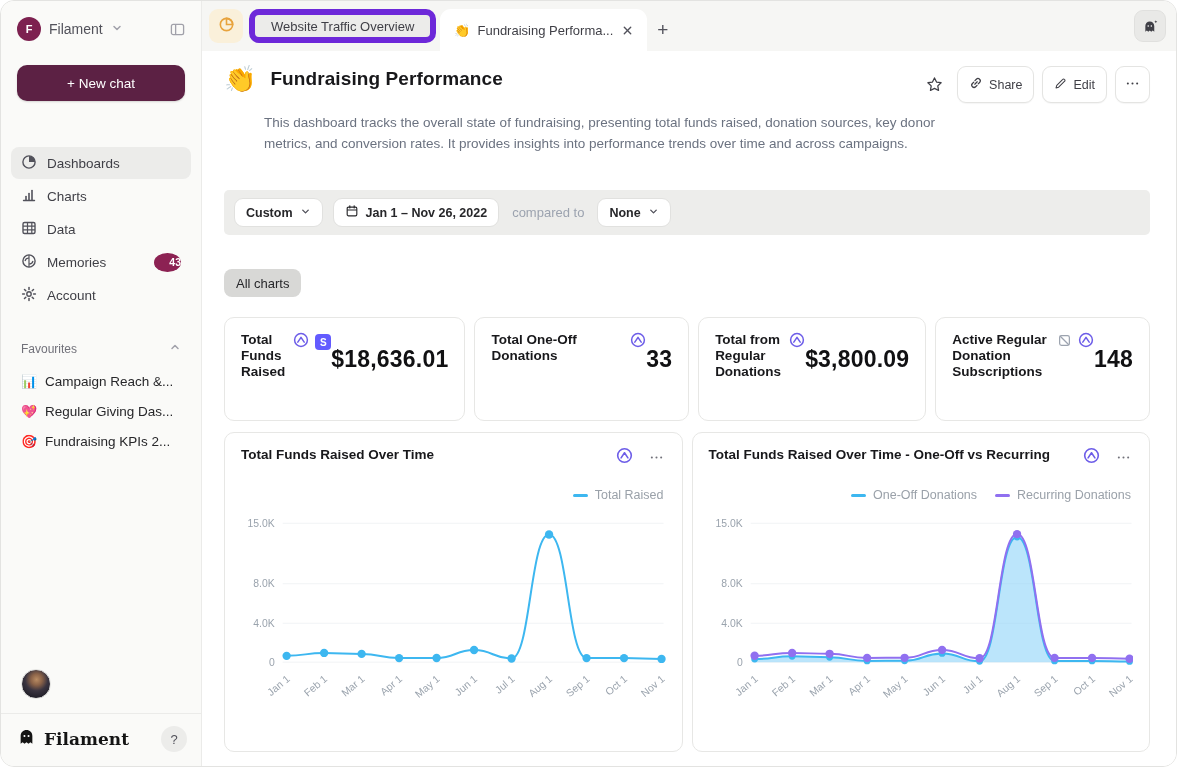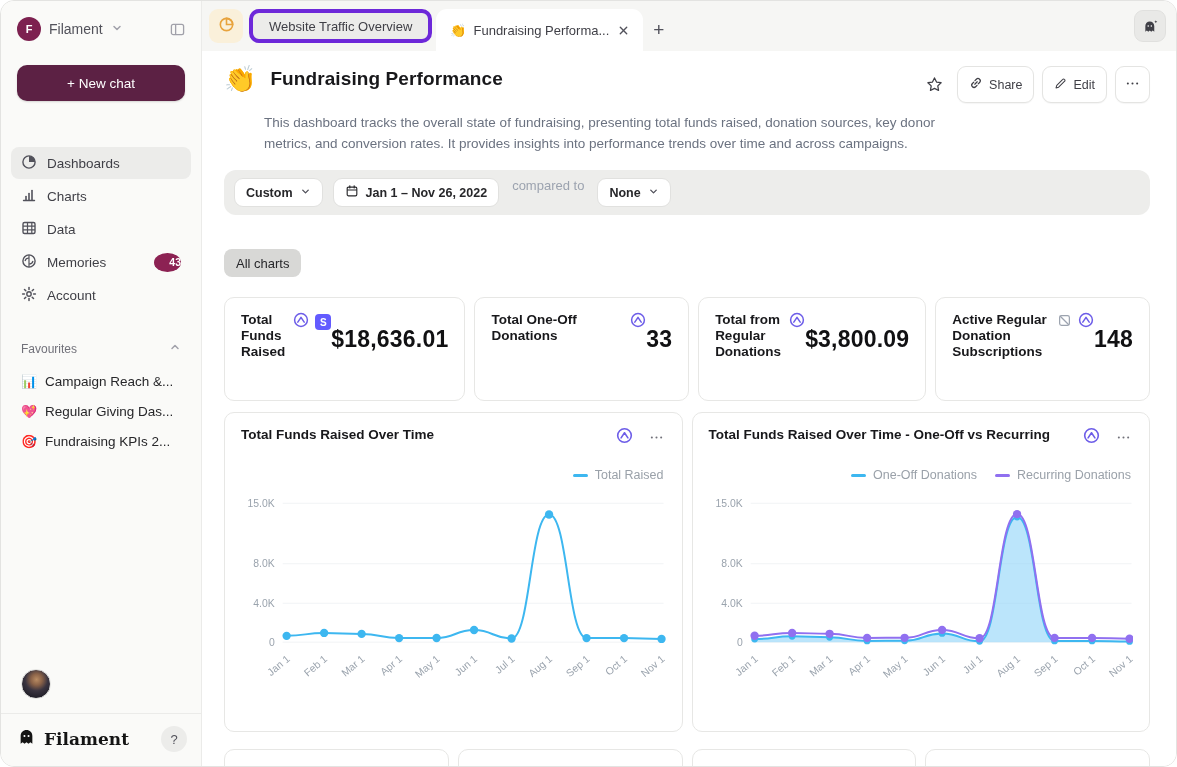--- a/index.html
+++ b/index.html
@@ -31,41 +31,41 @@
   .side-divider { height:1px; background:#ebebe9; margin:0 0 0 0; }
   .side-footer { display:flex; align-items:center; gap:8px; padding:12px 14px 14px 16px; }
   .brand-word { font-family:"DejaVu Serif","Liberation Serif",serif; font-weight:700; font-size:17px; color:#141414; flex:1; }
   .help-btn { width:26px; height:26px; border-radius:50%; border:none; background:#ececea; color:#52525b; font-size:13px; cursor:pointer; font-family:inherit; }
 
   
   .main { flex:1; display:flex; flex-direction:column; min-width:0; }
   .tabstrip { height:50px; background:#f6f6f4; display:flex; align-items:flex-end; padding:0 10px 0 7px; flex-shrink:0; }
   .strip-home { width:34px; height:34px; border-radius:9px; background:#faf0da; border:none; margin:0 6px 8px 0; cursor:pointer; display:flex; align-items:center; justify-content:center; }
   .tab { display:flex; align-items:center; gap:7px; font-size:13px; color:#3f3f46; cursor:pointer; }
-  .tab.inactive { background:#ececea; border:4px solid #6d28d9; border-radius:10px; height:34px; padding:0 16px; margin:0 4px 8px 0; }
+  .tab.inactive { background:#ececea; border:6px solid #6d28d9; border-radius:10px; height:34px; padding:0 16px; margin:0 4px 8px 0; }
   .tab.active { background:#fff; border-radius:11px 11px 0 0; height:42px; padding:0 12px 0 14px; font-weight:400; }
   .tab-close { background:none; border:none; cursor:pointer; display:flex; padding:2px; }
   .new-tab { background:none; border:none; font-size:19px; color:#52525b; cursor:pointer; margin:0 0 12px 10px; line-height:1; }
   .strip-spacer { flex:1; }
   .ghost-btn { width:32px; height:32px; border-radius:9px; background:#e9e9e7; border:1px solid #e0e0de; margin-bottom:9px; cursor:pointer; display:flex; align-items:center; justify-content:center; position:relative; }
 
   .content { flex:1; background:#fff; overflow:hidden; padding:15px 26px 0 22px; }
 
   
   .head-row { display:flex; align-items:flex-start; }
   .head-left { display:flex; align-items:center; gap:14px; }
   .head-emoji { font-size:26px; line-height:1; }
   .page-title { font-size:19px; font-weight:700; color:#18181b; letter-spacing:.1px; }
   .head-actions { margin-left:auto; display:flex; align-items:center; gap:8px; }
   .pill-btn { display:flex; align-items:center; gap:6px; background:#fff; border:1px solid #e4e4e2; border-radius:9px; height:37px; padding:0 11px; font-size:12.5px; color:#3f3f46; cursor:pointer; box-shadow:0 1px 1px rgba(0,0,0,.04); font-family:inherit; }
   .star-btn { background:none; border:none; cursor:pointer; display:flex; padding:4px; margin-right:2px; }
   .page-desc { margin:9px 0 0 40px; font-size:13.5px; line-height:21px; color:#6b7280; max-width:700px; }
 
   
-  .filter-bar { margin-top:16px; background:#ededeb; border-radius:12px; padding:8px 10px; display:flex; gap:10px; }
+  .filter-bar { margin-top:36px; background:#ededeb; border-radius:5px; padding:8px 10px; display:flex; align-items:center; gap:10px; }
   .f-pill { display:flex; align-items:center; gap:7px; background:#fff; border:1px solid #e1e1df; border-radius:9px; height:29px; padding:0 11px; font-size:12.5px; font-weight:700; color:#27272a; cursor:pointer; font-family:inherit; }
   .f-label { font-size:13px; color:#9ca3af; padding:0 3px; }
 
   
   .all-charts { margin-top:34px; display:inline-flex; align-items:center; background:#d8d8d6; border:none; border-radius:8px; height:28px; padding:0 12px; font-size:13px; color:#27272a; cursor:pointer; font-family:inherit; }
   .kpi-grid { margin-top:20px; display:grid; grid-template-columns:repeat(4,1fr); gap:9px; }
   .card { background:#fff; border:1px solid #e7e7e5; border-radius:10px; padding:14px 16px; }
   .kpi-card { height:104px; display:flex; flex-direction:row; }
   .card-title-row { display:flex; align-items:flex-start; gap:8px; }
   .card-title { font-size:13.5px; font-weight:700; color:#18181b; line-height:16px; flex:1; }

